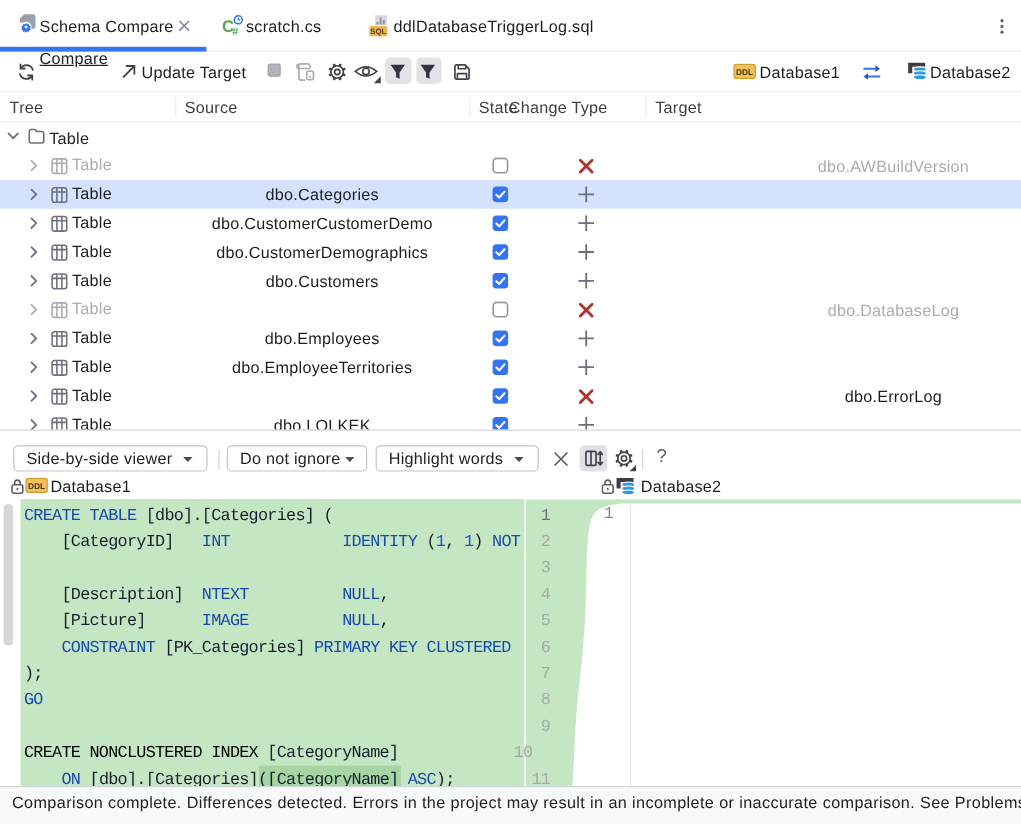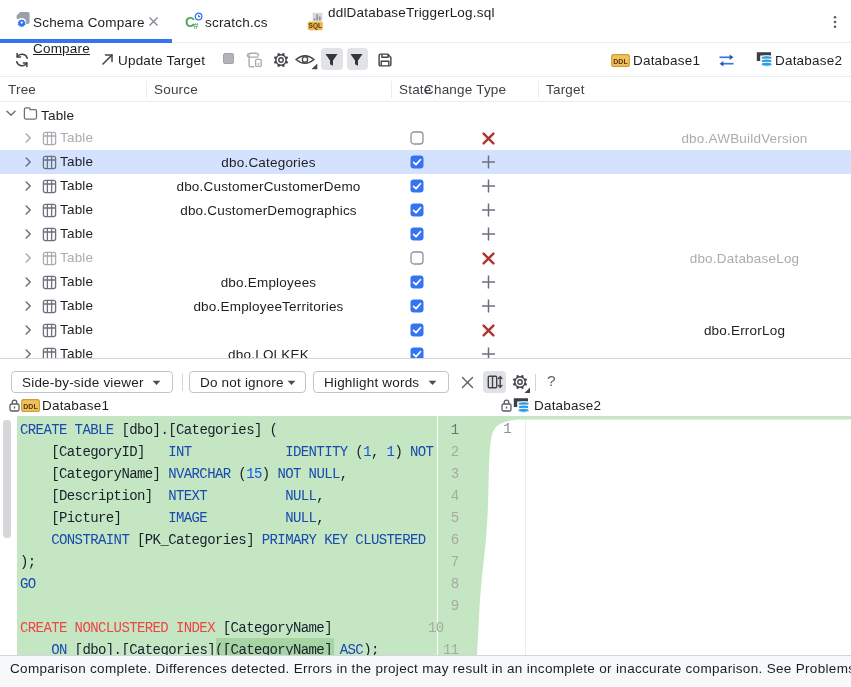--- a/index.html
+++ b/index.html
@@ -41,21 +41,21 @@
     <circle cx="13.6" cy="4.5" r="3.3" fill="none" stroke="#3574f0" stroke-width="1.3"></circle>
     <path d="M13.6 2.8 V4.6 H15.2" stroke="#3574f0" stroke-width="1.1" fill="none"></path>
   </svg>
   <div class="abs t13" style="left:205px;top:15px;">scratch.cs</div>
   <svg class="abs" style="left:307px;top:12px;" width="17" height="19" viewBox="0 0 17 19">
     <path d="M5.6 0.8 H15.4 V8.8 H5.6 Z" fill="#d7d9de"></path>
     <path d="M7.6 8.4 V6.4 M10.2 8.4 V2.6 M12.8 8.4 V4.6" stroke="#90949c" stroke-width="1.7"></path>
     <rect x="0.8" y="9.6" width="15" height="8.6" rx="1.6" fill="#edb54d"></rect>
     <text x="8.3" y="16.2" font-family="Liberation Sans" font-size="6.5" font-weight="bold" fill="#533f10" text-anchor="middle">SQL</text>
   </svg>
-  <div class="abs t13" style="left:328px;top:5px;">ddlDatabaseTriggerLog.sql</div>
+  <div class="abs t13" style="left:328px;top:15px;">ddlDatabaseTriggerLog.sql</div>
   <svg class="abs" style="left:827px;top:14px;" width="16" height="16" viewBox="0 0 16 16">
       <g fill="#5a5d63">
         <circle cx="8" cy="3.2" r="1.3"></circle>
         <circle cx="8" cy="8" r="1.3"></circle>
         <circle cx="8" cy="12.8" r="1.3"></circle>
       </g>
     </svg>
 
   <div class="abs" id="toolbar" style="left:0;top:44px;width:851px;height:33px;background:#fff;border-bottom:1px solid #ebecf0;"></div>
   <svg class="abs" style="left:14px;top:52px;" width="16" height="16" viewBox="0 0 16 16" fill="none" stroke="#40434a" stroke-width="1.5" stroke-linecap="round">
@@ -199,20 +199,21 @@
       <path d="M7.5 1.5 V14.5 M1 8 H14" stroke="#6c707e" stroke-width="1.5" fill="none"></path>
     </svg>
   <svg class="abs" style="left:25px;top:229px;" width="7" height="10" viewBox="0 0 7 10">
       <path d="M1.2 1 L5.2 5 L1.2 9" stroke="#6c707e" stroke-width="1.5" fill="none" stroke-linecap="round" stroke-linejoin="round"></path>
     </svg>
   <svg class="abs" style="left:42px;top:227px;" width="15" height="15" viewBox="0 0 15 15" fill="none" stroke="#6c707e" stroke-width="1.3">
       <rect x="1.4" y="1.4" width="12.2" height="12.2" rx="2"></rect>
       <path d="M1.4 5 H13.6 M5.4 1.6 V13.4 M9.6 1.6 V13.4"></path>
     </svg>
   <div class="abs t13 " style="left:60px;top:226px;">Table</div>
+  <div class="cell ctr t13" style="left:146px;top:222px;width:245px;">dbo.Customers</div>
   <svg class="abs" style="left:410px;top:227px;" width="14" height="14" viewBox="0 0 14 14">
       <rect x="0.5" y="0.5" width="13" height="13" rx="3.2" fill="#3574f0"></rect>
       <path d="M3.6 7.3 L6 9.6 L10.4 4.7" stroke="#fff" stroke-width="1.7" fill="none" stroke-linecap="round" stroke-linejoin="round"></path>
     </svg>
   <svg class="abs" style="left:481px;top:226px;" width="15" height="16" viewBox="0 0 15 16">
       <path d="M7.5 1.5 V14.5 M1 8 H14" stroke="#6c707e" stroke-width="1.5" fill="none"></path>
     </svg>
   <svg class="abs" style="left:25px;top:253px;" width="7" height="10" viewBox="0 0 7 10">
       <path d="M1.2 1 L5.2 5 L1.2 9" stroke="#a9acb2" stroke-width="1.5" fill="none" stroke-linecap="round" stroke-linejoin="round"></path>
     </svg>
@@ -373,28 +374,27 @@
 
   <div class="abs" style="left:525px;top:420px;width:1px;height:235px;background:#ebecf0;"></div>
 
   <div id="lnleft"></div>
 
   <div class="abs mono" style="left:465px;top:421px;width:46px;text-align:right;color:#8a8d92;">1</div>
   <div class="abs" style="left:216px;top:638px;width:118px;height:17px;background:#a7d4a3;"></div>
   <div class="abs" style="left:0;top:416px;width:436.5px;height:239px;overflow:hidden;">
     <div class="mono" style="position:absolute;left:20px;top:5.5px;color:#16202c"><span style="color:#1849ae">CREATE TABLE</span> [dbo].[Categories] (</div>
     <div class="mono" style="position:absolute;left:20px;top:27.5px;color:#16202c">    [CategoryID]   <span style="color:#1849ae">INT</span>            <span style="color:#1849ae">IDENTITY</span> (<span style="color:#1750eb">1</span>, <span style="color:#1750eb">1</span>) <span style="color:#1849ae">NOT NULL</span>,</div>
-    <div class="mono" style="position:absolute;left:20px;top:49.5px;color:#16202c">    [CategoryName] <span style="color:#1849ae">NVARCHAR</span> (<span style="color:#1750eb">15</span>) <span style="color:#1849ae">NOT NULL</span>,</div>
     <div class="mono" style="position:absolute;left:20px;top:93.5px;color:#16202c">    [Picture]      <span style="color:#1849ae">IMAGE</span>          <span style="color:#1849ae">NULL</span>,</div>
     <div class="mono" style="position:absolute;left:20px;top:71.5px;color:#16202c">    [Description]  <span style="color:#1849ae">NTEXT</span>          <span style="color:#1849ae">NULL</span>,</div>
     <div class="mono" style="position:absolute;left:20px;top:115.5px;color:#16202c">    <span style="color:#1849ae">CONSTRAINT</span> [PK_Categories] <span style="color:#1849ae">PRIMARY KEY CLUSTERED</span></div>
     <div class="mono" style="position:absolute;left:20px;top:137.5px;color:#16202c">);</div>
     <div class="mono" style="position:absolute;left:20px;top:159.5px;color:#16202c"><span style="color:#1849ae">GO</span></div>
     <div class="mono" style="position:absolute;left:20px;top:181.5px;color:#16202c"></div>
-    <div class="mono" style="position:absolute;left:20px;top:203.5px;color:#16202c"><span style="color:#ef4444">CREATE NONCLUSTERED INDEX</span> [CategoryName]</div>
+    <div class="mono" style="position:absolute;left:20px;top:203.5px;color:#16202c"><span style="color:#000000">CREATE NONCLUSTERED INDEX</span> [CategoryName]</div>
     <div class="mono" style="position:absolute;left:20px;top:225.5px;color:#16202c">    <span style="color:#1849ae">ON</span> [dbo].[Categories]([CategoryName] <span style="color:#1849ae">ASC</span>);</div>
   </div>
   <div class="abs mono" style="left:413px;top:421.5px;width:45.5px;text-align:right;color:#6e7278">1</div>
   <div class="abs mono" style="left:413px;top:443.5px;width:45.5px;text-align:right;color:#a5aaa2">2</div>
   <div class="abs mono" style="left:413px;top:465.5px;width:45.5px;text-align:right;color:#a5aaa2">3</div>
   <div class="abs mono" style="left:413px;top:487.5px;width:45.5px;text-align:right;color:#a5aaa2">4</div>
   <div class="abs mono" style="left:413px;top:509.5px;width:45.5px;text-align:right;color:#a5aaa2">5</div>
   <div class="abs mono" style="left:413px;top:531.5px;width:45.5px;text-align:right;color:#a5aaa2">6</div>
   <div class="abs mono" style="left:413px;top:553.5px;width:45.5px;text-align:right;color:#a5aaa2">7</div>
   <div class="abs mono" style="left:413px;top:575.5px;width:45.5px;text-align:right;color:#a5aaa2">8</div>

